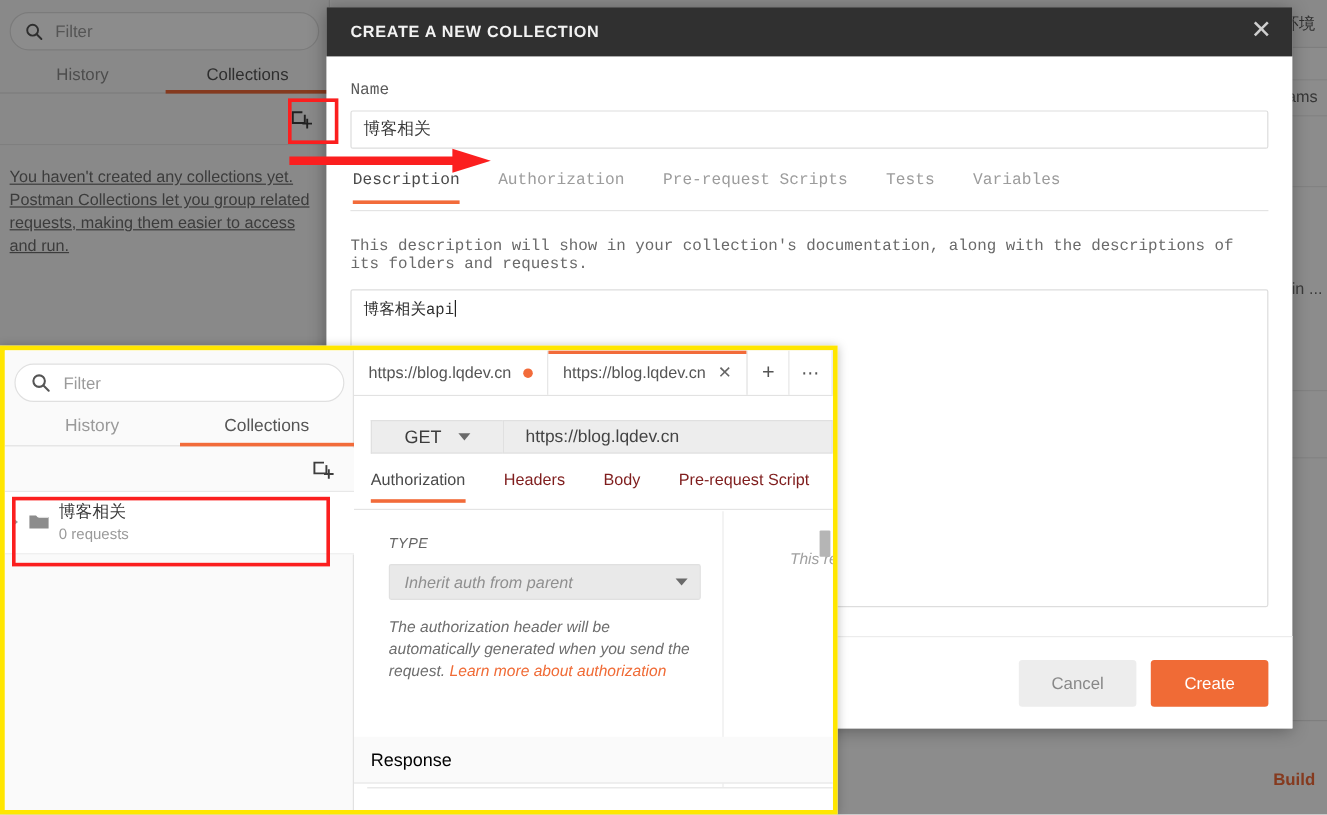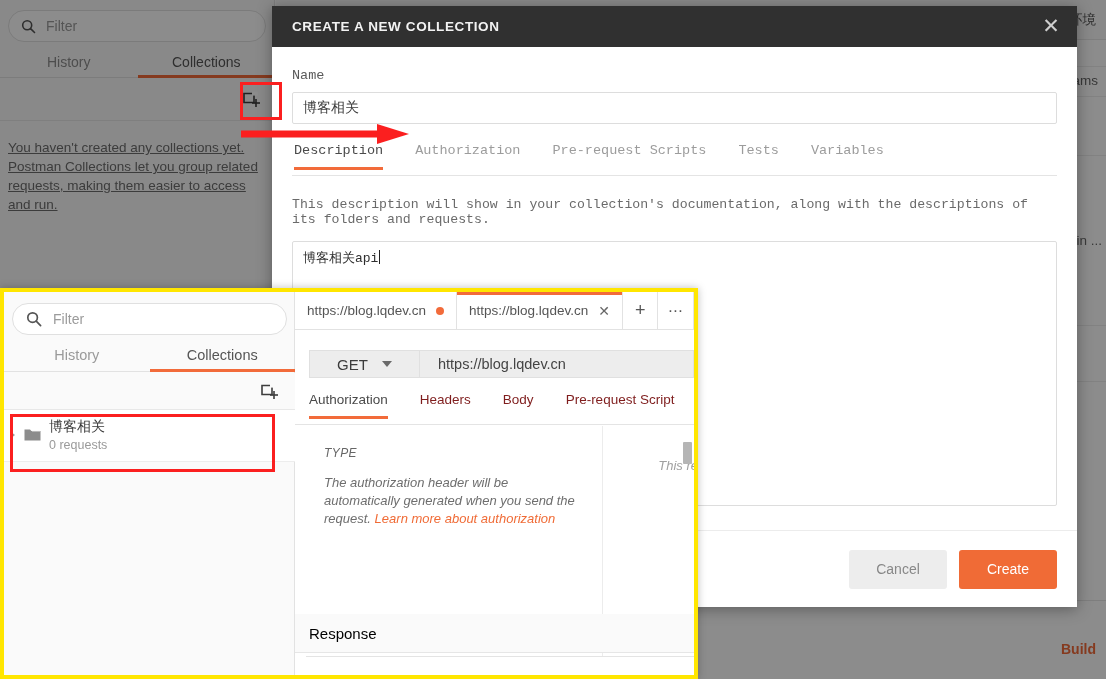--- a/index.html
+++ b/index.html
@@ -460,20 +460,24 @@
           <div class="rt active">Authorization</div>
           <div class="rt">Headers</div>
           <div class="rt">Body</div>
           <div class="rt">Pre-request Script</div>
           <div class="rt">Te</div>
         </div>
 
         <div class="iw-authpane">
           <div class="auth-left">
             <div class="auth-type-label">TYPE</div>
+            <div class="auth-select">
+              <span>Inherit auth from parent</span>
+              <span class="caret-dn"></span>
+            </div>
             <div class="auth-help">
               <span>The authorization header will be automatically generated when you send the request.</span>
               <span class="auth-link">Learn more about authorization</span>
             </div>
           </div>
           <div class="auth-right">
             <div class="auth-right-text">This re</div>
           </div>
         </div>
 

